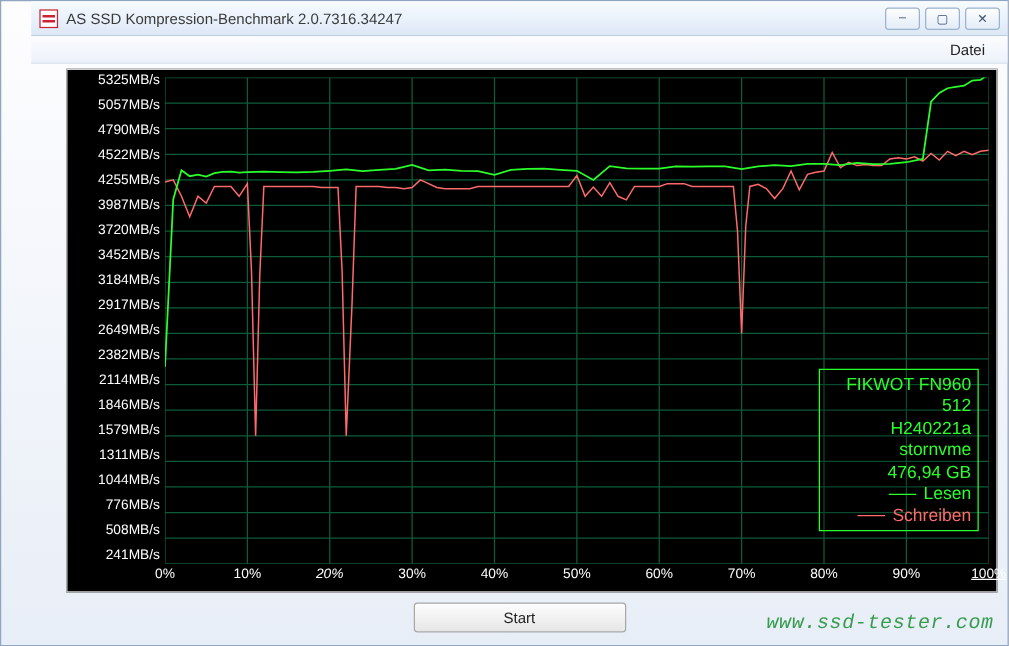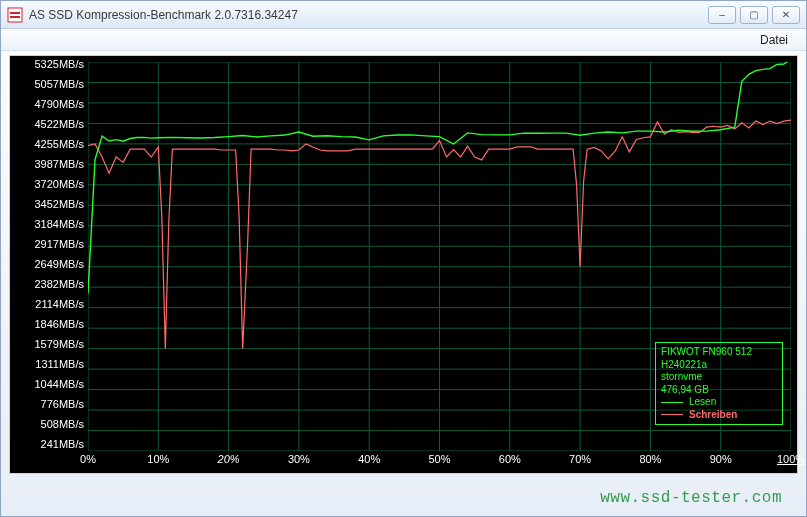--- a/index.html
+++ b/index.html
@@ -12,20 +12,21 @@
     overflow: hidden;
     position: relative;
   }
   .window {
     width: 807px;
     height: 517px;
     border: 1px solid #8fa5c2;
     background: linear-gradient(#fdfdfe, #e8eef7);
     display: flex;
     flex-direction: column;
+    padding-left: 24px;
   }
   .titlebar {
     height: 28px;
     background: linear-gradient(#f7fbff, #dde8f6);
     border-bottom: 1px solid #c0cee2;
     display: flex;
     align-items: center;
     padding: 0 6px;
     gap: 6px;
   }
@@ -61,20 +62,21 @@
     flex: 1;
     padding: 4px 8px 8px 8px;
     display: flex;
     flex-direction: column;
   }
   .chart-wrap {
     position: relative;
     background: #000;
     flex: 1;
     border: 1px solid #d0d0d0;
+    margin-left: 20px;
   }
   .chart-inner {
     position: absolute;
     inset: 0;
   }
   .y-labels {
     position: absolute;
     left: 0; top: 0; bottom: 22px;
     width: 78px;
     display: flex;
@@ -102,25 +104,26 @@
   .grid line { stroke: #0c5c3a; stroke-width: 1; }
   .series-read { stroke: #2bff2b; stroke-width: 1.4; fill: none; }
   .series-write { stroke: #ff6a6a; stroke-width: 1.2; fill: none; }
   .legend-box {
     position: absolute;
     right: 8px; bottom: 26px;
     width: 128px;
     border: 1px solid #2bff2b;
     padding: 3px 5px;
     color: #2bff2b;
-    font-size: 10px;
+    font-size: 14px;
     line-height: 1.25;
     background: rgba(0,0,0,0.2);
-  }
-  .legend-box .write-label { color: #ff6a6a; font-weight: bold; }
+    text-align: right;
+  }
+  .legend-box .write-label { color: #ff6a6a; }
   .legend-sample {
     display:inline-block; width:22px; height:0;
     border-top: 1px solid currentColor;
     vertical-align: middle; margin-right: 6px;
   }
   .button-row {
     height: 34px;
     display: flex;
     justify-content: center;
     align-items: center;
@@ -136,26 +139,27 @@
     font-size: 12px;
     cursor: pointer;
   }
   .btn[disabled] {
     color: #9b9b9b;
     background: linear-gradient(#f4f4f4,#ececec);
     cursor: default;
   }
   .watermark {
     position: absolute;
-    right: 25px; bottom: 10px;
+    right: 12px; bottom: 10px;
     color: #369c4e;
     font-family: "Courier New", monospace;
     font-size: 16px;
     letter-spacing: 0.5px;
     pointer-events: none;
+    font-style: italic;
   }
 </style>
 </head>
 <body>
 
 <div class="window">
 
   <div class="titlebar">
     <span class="app-icon">
       <svg width="16" height="16" viewBox="0 0 16 16">
@@ -258,17 +262,18 @@
             <span style="left: 60%;">60%</span>
             <span style="left: 70%;">70%</span>
             <span style="left: 80%;">80%</span>
             <span style="left: 90%;">90%</span>
             <span style="left: 100%; text-decoration: underline;">100%</span>
           </div>
       </div>
     </div>
 
     <div class="button-row">
+      <button class="btn">Start</button>
     </div>
   </div>
 
   <div class="watermark">www.ssd-tester.com</div>
 </div>
 
 </body></html>

